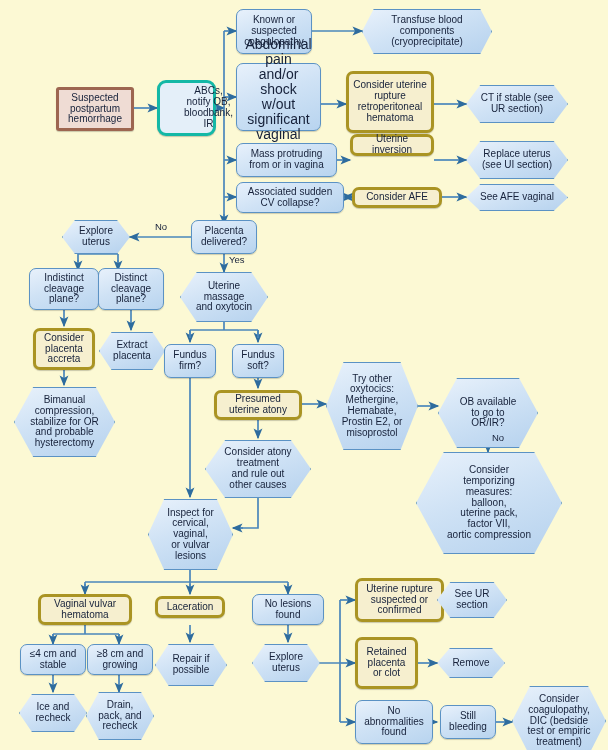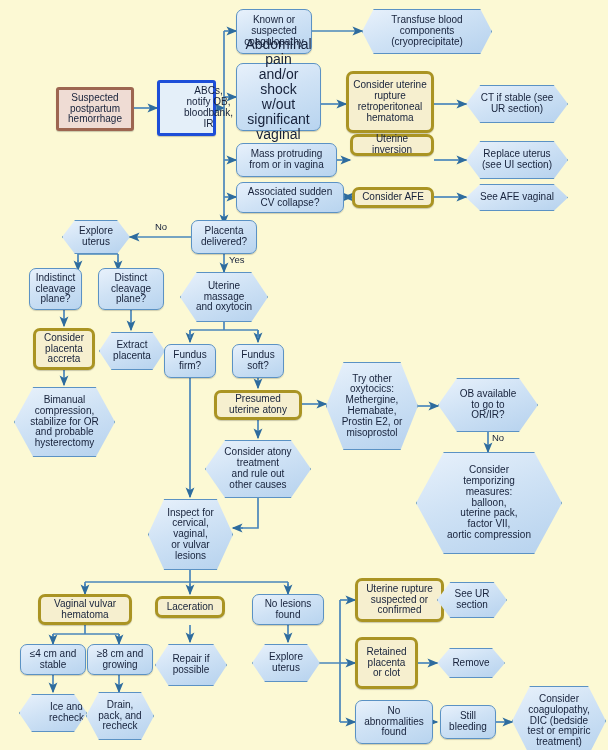--- a/index.html
+++ b/index.html
@@ -63,22 +63,22 @@
   
   .start{
     background:#efdcd4;
     border:3px solid #9d6650;
     border-radius:3px;
     box-shadow:0 1px 1px rgba(0,0,0,.2);
   }
   
   .green{
     background:#e4eff9;
-    border:3px solid #1d4ed8;
-    border-radius:3px;
+    border:3px solid #14b8a6;
+    border-radius:9px;
     box-shadow:0 1px 1px rgba(0,0,0,.2);
     padding-left:44px;
   }
   
   #wires{position:absolute;left:0;top:0;width:608px;height:750px;z-index:1;}
   .lbl{
     position:absolute;
     font-size:9.5px;
     color:#16213a;
     z-index:6;
@@ -275,38 +275,38 @@
   </div>
   <div class="node hex" style="left:466px;top:141px;width:102px;height:38px;font-size:10px;">
     <span class="txt">Replace uterus
 (see UI section)</span>
   </div>
 
   <div class="node rect" style="left:236px;top:182px;width:108px;height:31px;font-size:10px;">
     <span class="txt">Associated sudden
 CV collapse?</span>
   </div>
-  <div class="node gold" style="left:352px;top:187px;width:82px;height:21px;font-size:10px;">
+  <div class="node gold" style="left:352px;top:187px;width:90px;height:21px;font-size:10px;">
     <span class="txt">Consider AFE</span>
   </div>
   <div class="node hex" style="left:466px;top:184px;width:102px;height:27px;font-size:10px;">
     <span class="txt">See AFE vaginal</span>
   </div>
 
   <div class="node rect" style="left:191px;top:220px;width:66px;height:34px;font-size:10px;">
     <span class="txt">Placenta
 delivered?</span>
   </div>
 
   <div class="node hex narrow" style="left:62px;top:220px;width:68px;height:34px;font-size:10px;">
     <span class="txt">Explore
 uterus</span>
   </div>
 
-  <div class="node rect" style="left:29px;top:268px;width:53px;height:42px;font-size:10px;">
+  <div class="node rect" style="left:29px;top:268px;width:70px;height:42px;font-size:10px;">
     <span class="txt">Indistinct
 cleavage
 plane?</span>
   </div>
   <div class="node rect" style="left:98px;top:268px;width:66px;height:42px;font-size:10px;">
     <span class="txt">Distinct
 cleavage
 plane?</span>
   </div>
 
@@ -357,21 +357,21 @@
 
   <div class="node hex narrow" style="left:326px;top:362px;width:92px;height:88px;font-size:10px;">
     <span class="txt">Try other
 oxytocics:
 Methergine,
 Hemabate,
 Prostin E2, or
 misoprostol</span>
   </div>
 
-  <div class="node hex narrow" style="left:438px;top:378px;width:100px;height:54px;font-size:10px;">
+  <div class="node hex narrow" style="left:438px;top:378px;width:100px;height:70px;font-size:10px;">
     <span class="txt">OB available
 to go to
 OR/IR?</span>
   </div>
 
   <div class="node hex narrow" style="left:416px;top:452px;width:146px;height:102px;font-size:10px;">
     <span class="txt">Consider
 temporizing
 measures:
 balloon,
@@ -401,21 +401,21 @@
   </div>
 
   <div class="node rect" style="left:20px;top:644px;width:66px;height:31px;font-size:10px;">
     <span class="txt">≤4 cm and
 stable</span>
   </div>
   <div class="node rect" style="left:87px;top:644px;width:66px;height:31px;font-size:10px;">
     <span class="txt">≥8 cm and
 growing</span>
   </div>
-  <div class="node hex narrow" style="left:19px;top:694px;width:68px;height:38px;font-size:10px;justify-content:flex-end;">
+  <div class="node hex narrow" style="left:19px;top:694px;width:68px;height:38px;font-size:10px;">
     <span class="txt">Ice and
 recheck</span>
   </div>
   <div class="node hex narrow" style="left:86px;top:692px;width:68px;height:48px;font-size:10px;">
     <span class="txt">Drain,
 pack, and
 recheck</span>
   </div>
 
   <div class="node hex narrow" style="left:155px;top:644px;width:72px;height:42px;font-size:10px;">

